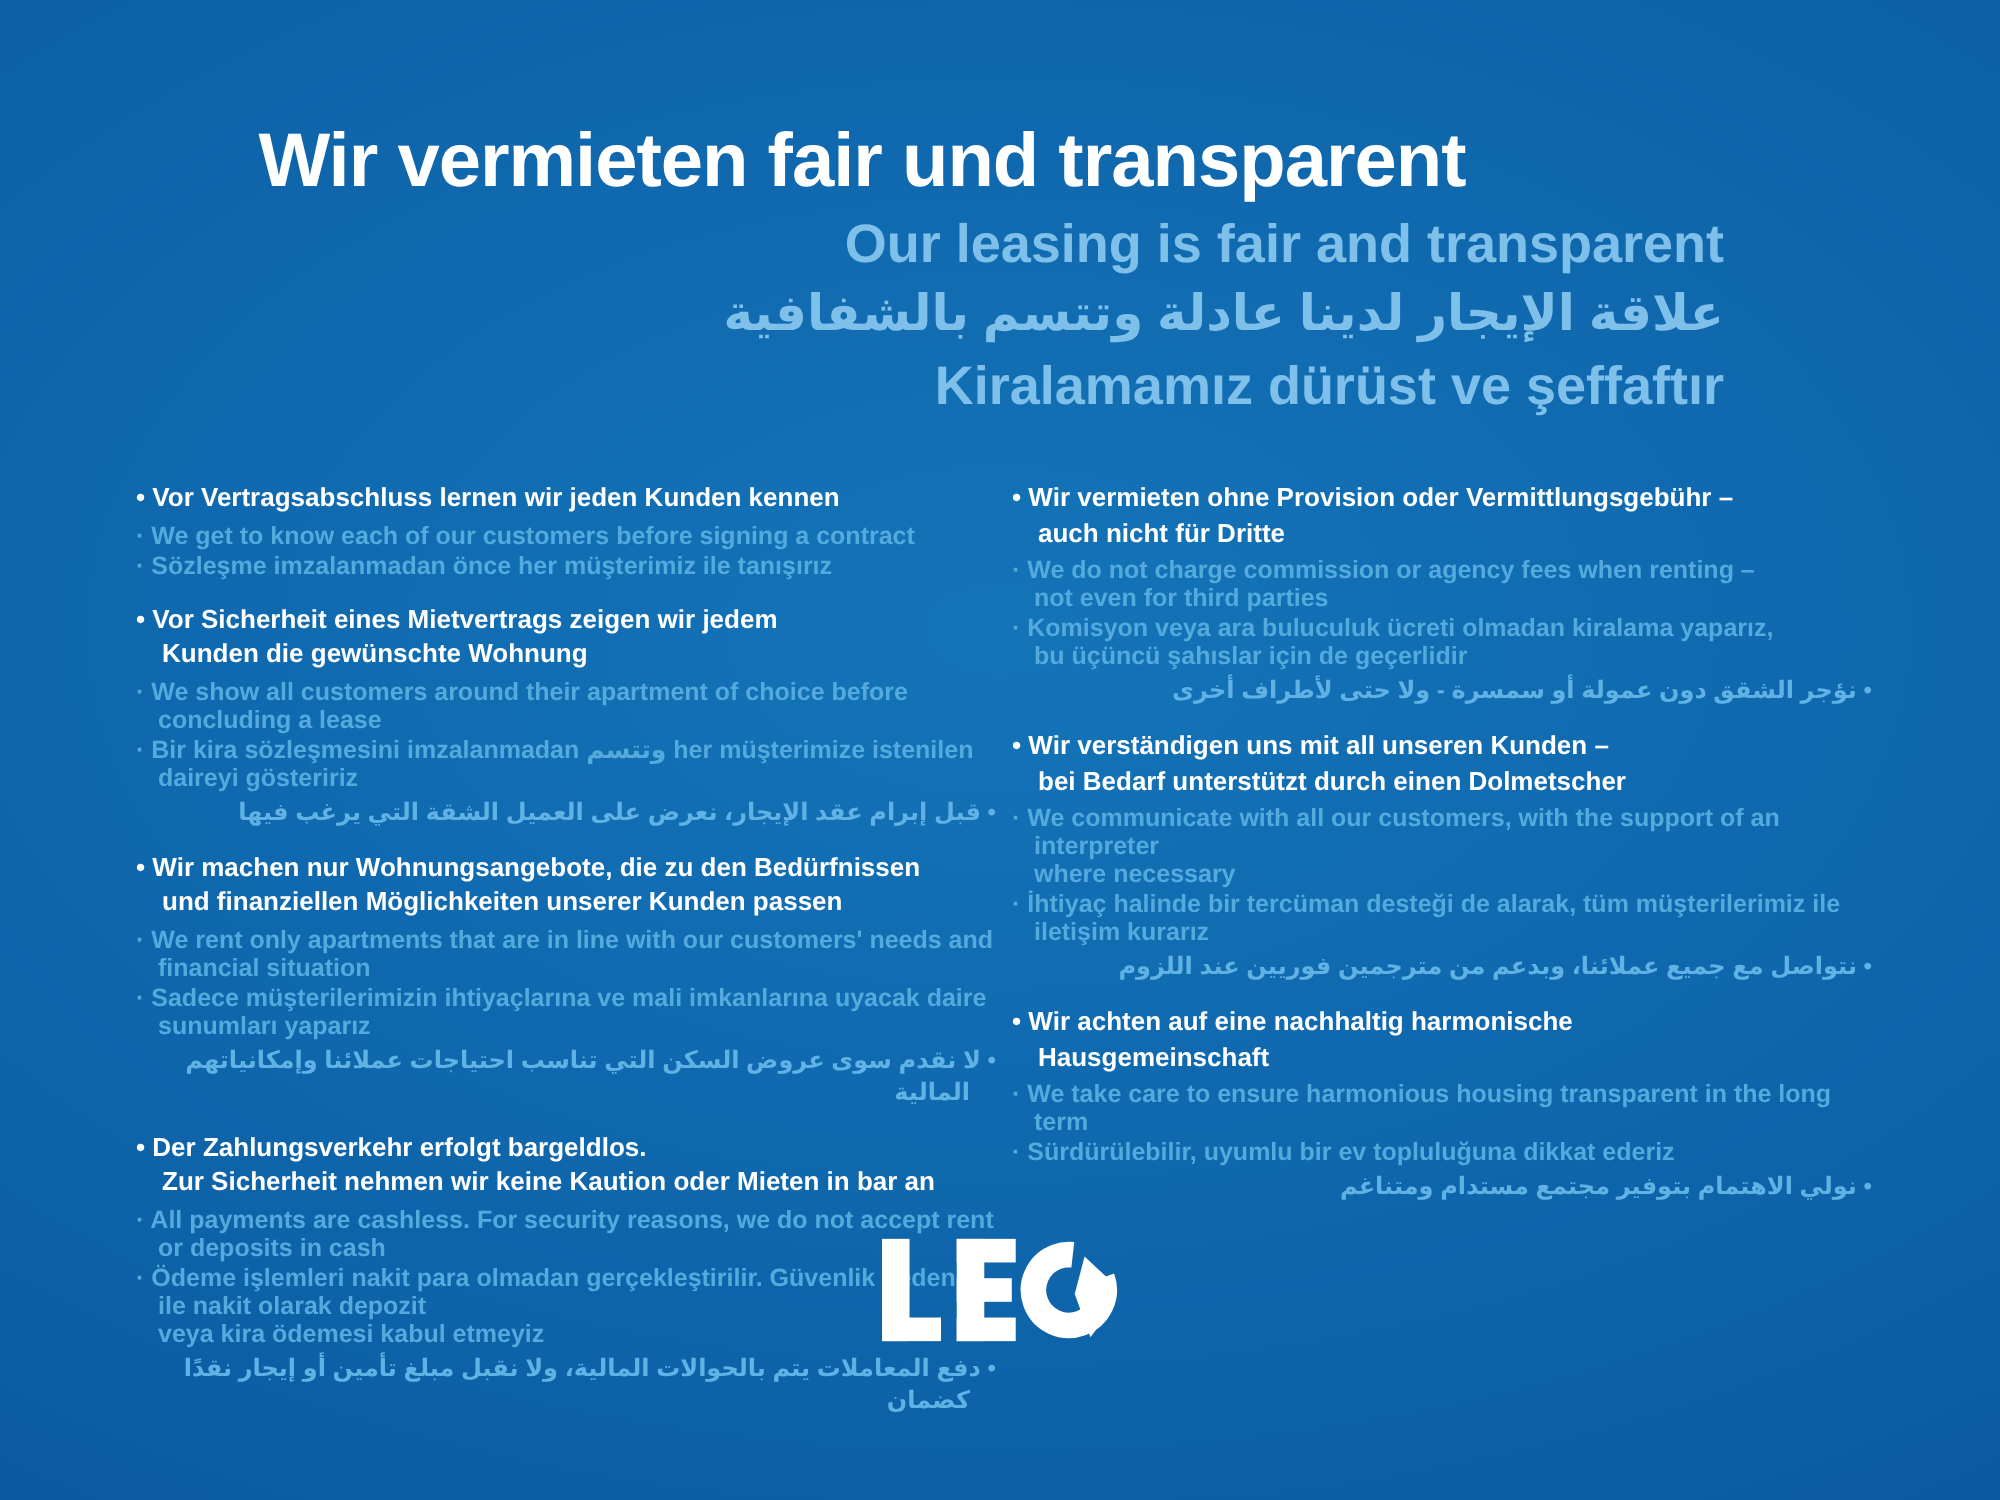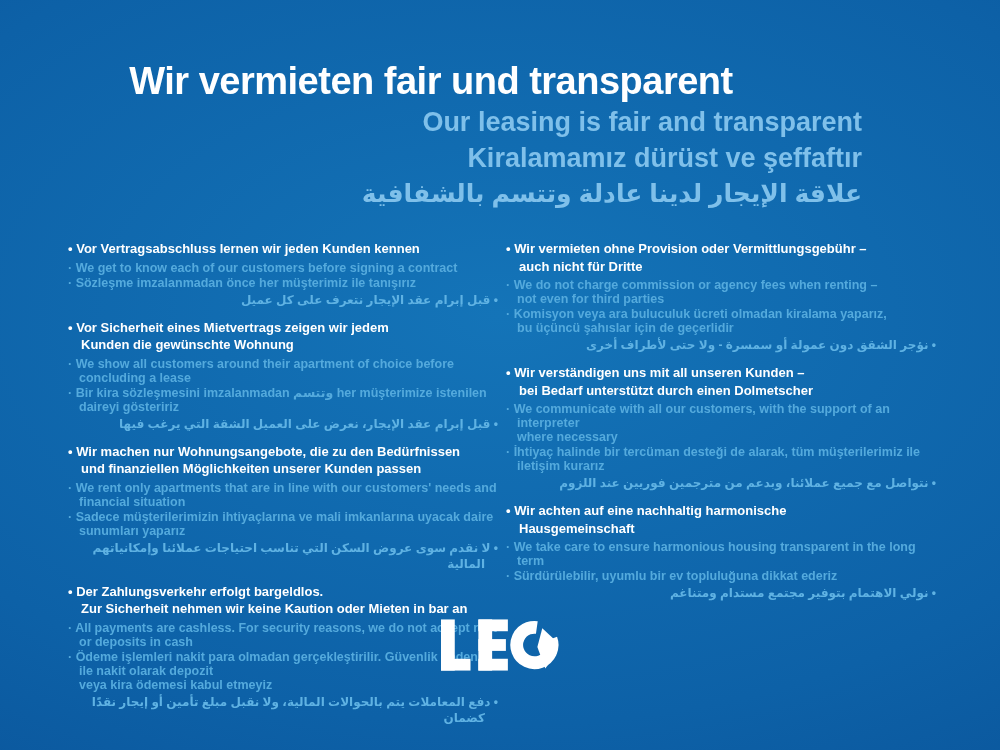--- a/index.html
+++ b/index.html
@@ -63,32 +63,31 @@
   }
 </style>
 </head>
 <body>
 
 <div class="poster">
 
   <header class="header">
     <h1 class="title-de">Wir vermieten fair und transparent</h1>
     <div class="sub sub-en">Our leasing is fair and transparent</div>
+    <div class="sub sub-ar" dir="rtl">علاقة الإيجار لدينا عادلة وتتسم بالشفافية</div>
     <div class="sub sub-tr">Kiralamamız dürüst ve şeffaftır</div>
-    <div class="sub sub-ar" dir="rtl">علاقة الإيجار لدينا عادلة وتتسم بالشفافية</div>
   </header>
 
   <main class="columns">
 
     <section class="col">
       <article class="item">
         <h2 class="de-line">Vor Vertragsabschluss lernen wir jeden Kunden kennen</h2>
         <p class="sub-line">We get to know each of our customers before signing a contract</p>
         <p class="sub-line">Sözleşme imzalanmadan önce her müşterimiz ile tanışırız</p>
-        <p class="ar-line" dir="rtl">قبل إبرام عقد الإيجار نتعرف على كل عميل</p>
       </article>
       <article class="item">
         <h2 class="de-line">Vor Sicherheit eines Mietvertrags zeigen wir jedem
 Kunden die gewünschte Wohnung</h2>
         <p class="sub-line">We show all customers around their apartment of choice before concluding a lease</p>
         <p class="sub-line">Bir kira sözleşmesini imzalanmadan وتتسم her müşterimize istenilen daireyi gösteririz</p>
         <p class="ar-line" dir="rtl">قبل إبرام عقد الإيجار، نعرض على العميل الشقة التي يرغب فيها</p>
       </article>
       <article class="item">
         <h2 class="de-line">Wir machen nur Wohnungsangebote, die zu den Bedürfnissen

